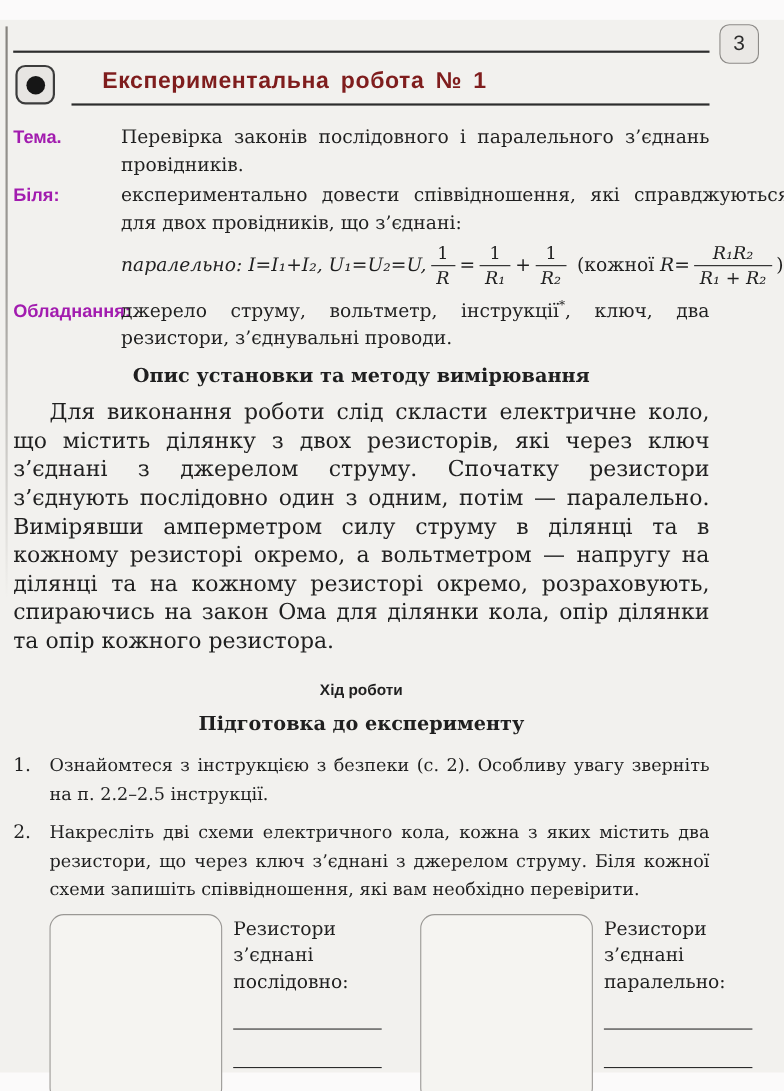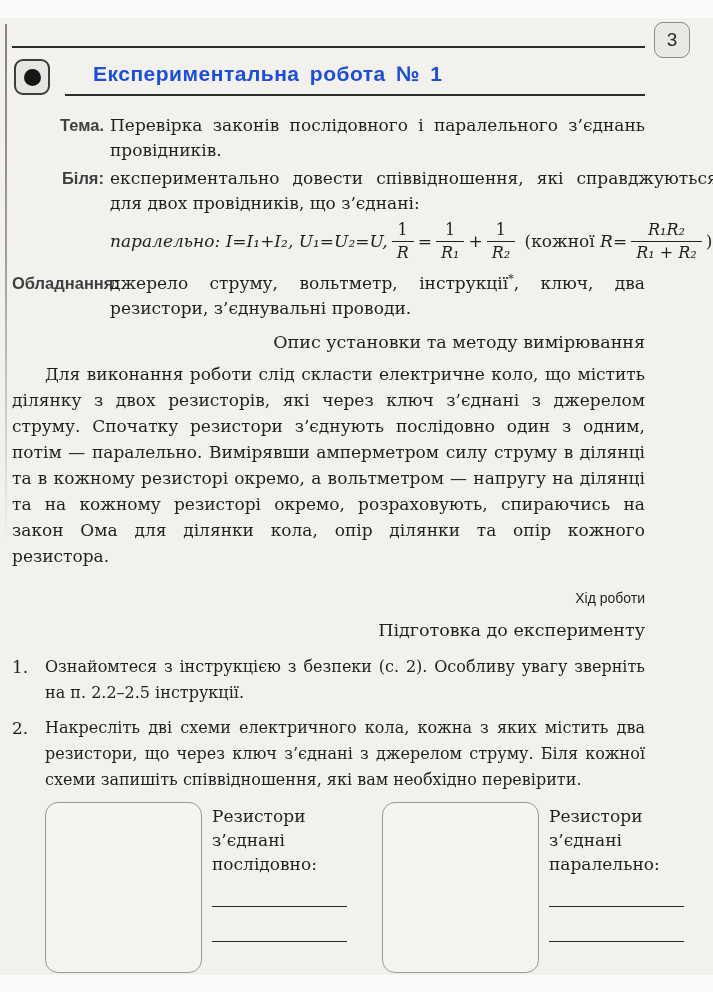--- a/index.html
+++ b/index.html
@@ -30,50 +30,50 @@
     position:absolute;left:2px;top:0;width:32px;height:32px;
     border:2px solid #3c3c3c;border-radius:9px;background:#e7e5e2;
     display:flex;align-items:center;justify-content:center;
   }
   .bullet .dot{width:17px;height:17px;border-radius:50%;background:#161616;}
   .title-wrap{
     margin-left:53px;border-bottom:2.2px solid #2d2d2d;padding:3px 0 8px 28px;
   }
   .work-title{
     margin:0;font-family:"Liberation Sans", sans-serif;font-weight:600;
-    font-size:21px;letter-spacing:.5px;color:#1d4ed8;word-spacing:4px;
+    font-size:21px;letter-spacing:.5px;color:#7f1d1d;word-spacing:4px;
   }
 
   .hang{display:grid;grid-template-columns:98px 1fr;column-gap:0;}
   .hang-label{
     font-family:"Liberation Sans", sans-serif;font-weight:bold;font-size:16.5px;
-    text-align:right;padding-right:6px;line-height:25px;color:#404040;
+    padding-right:6px;line-height:25px;color:#a21caf;
   }
   .hang-text{font-size:17px;line-height:25px;text-align:justify;}
 
   .tema{margin-top:14px;}
   .meta{margin-top:3px;}
   .obl{margin-top:5px;}
 
   .eqline{font-size:17px;line-height:25px;}
   .eqline-frac{display:flex;align-items:center;height:50px;white-space:nowrap;}
   .it{font-style:italic;}
   .frac{display:inline-block;text-align:center;vertical-align:middle;margin:0 4px;font-size:16px;}
   .frac .num{display:block;padding:0 5px 1px;border-bottom:1.4px solid #222;line-height:1.2;}
   .frac .den{display:block;padding:1px 5px 0;line-height:1.2;}
 
   .center-head{
-    text-align:right;font-weight:normal;font-size:17.5px;margin:0;line-height:25px;
+    text-align:center;font-weight:bold;font-size:17.5px;margin:0;line-height:25px;
   }
   .head-desc{margin-top:9px;}
   .head-work{margin-top:14px;font-family:"Liberation Sans", sans-serif;font-size:14px;}
   .head-prep{margin-top:7px;}
 
   .para{
-    margin-top:6px;font-size:17px;line-height:26px;text-align:justify;
+    margin-top:6px;font-size:20px;line-height:26px;text-align:justify;
     text-indent:33px;
   }
 
   .olist{margin-top:11px;}
   .olist-item{display:grid;grid-template-columns:33px 1fr;margin-bottom:9px;}
   .olist-num{font-size:17px;line-height:26px;}
   .olist-text{font-size:16px;line-height:26px;text-align:justify;}
 
   .schemas{position:relative;margin-top:4px;height:172px;}
   .schema-box{

